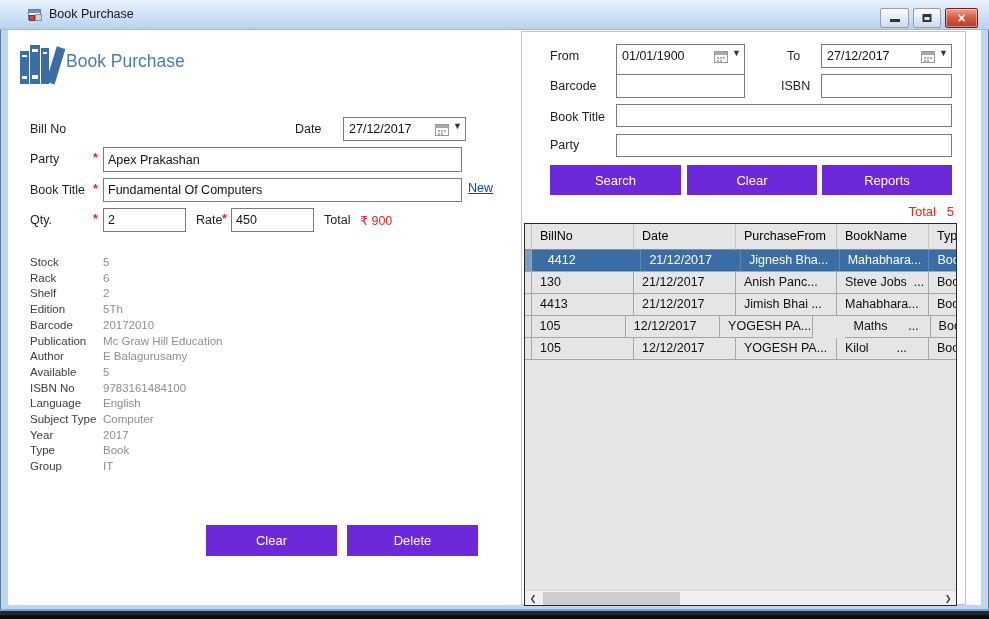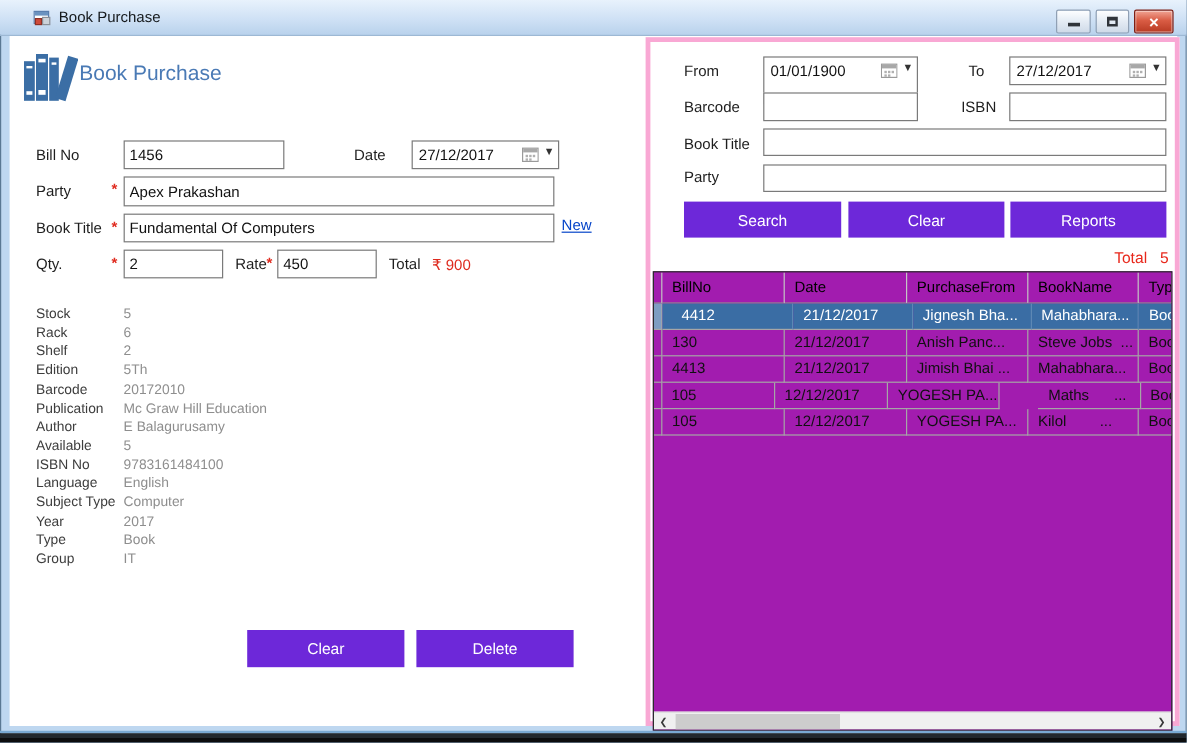--- a/index.html
+++ b/index.html
@@ -35,24 +35,24 @@
   .redtxt{position:absolute;font-size:12.5px;color:#de2a1e;}
   .flatbtn{position:absolute;background:#6d28d9;border:none;color:#fff;font-size:13px;
       font-family:"Liberation Sans","DejaVu Sans",sans-serif;cursor:pointer;}
   .flatbtn.focused::after{content:"";position:absolute;left:3px;right:3px;top:3px;bottom:3px;border:1px solid #c6d6e8;}
   
   #details-list{position:absolute;left:22px;top:226px;width:420px;height:225px;}
   .detail-row{position:absolute;left:0;height:15px;font-size:11.5px;white-space:nowrap;}
   .detail-row .dl{position:absolute;left:0;color:#3d3d3d;}
   .detail-row .dv{position:absolute;left:73px;color:#8e8e8e;}
   
-  .rpanel{position:absolute;left:530px;top:1px;width:445px;height:574px;border:4px solid #f9a8d4;background:#fff;}
+  .rpanel{position:absolute;left:513px;top:1px;width:445px;height:574px;border:1px solid #f9a8d4;background:#fff;}
   .rtotal{position:absolute;left:330px;top:172px;width:102px;text-align:right;font-size:13px;color:#e8281c;white-space:pre;}
   
-  .grid{position:absolute;left:2px;top:191px;width:433px;height:383px;border:1px solid #2b2b2b;background:#a21caf;overflow:hidden;}
+  .grid{position:absolute;left:2px;top:191px;width:433px;height:383px;border:1px solid #2b2b2b;background:#e5e5e5;overflow:hidden;}
   .g-head{position:absolute;left:0;top:0;height:26px;display:flex;width:432px;}
   .g-hcell{height:26px;line-height:25px;font-size:12.5px;color:#000;padding-left:8px;
       border-right:1px solid #c4c4c4;border-bottom:1px solid #8f8f8f;overflow:hidden;white-space:nowrap;}
   .g-hcorner{border-right:1px solid #c4c4c4;border-bottom:1px solid #8f8f8f;}
   .g-body{position:absolute;left:0;top:26px;width:432px;}
   .g-row{display:flex;height:22px;}
   .g-cell{height:22px;line-height:21px;font-size:12.5px;color:#101010;padding-left:8px;
       border-right:1px solid #a6a6a6;border-bottom:1px solid #a6a6a6;overflow:hidden;white-space:pre;}
   .g-strip{border-right:1px solid #a6a6a6;border-bottom:1px solid #a6a6a6;}
   .g-row.sel .g-cell{background:#3a6da4;color:#fff;border-right-color:#5d88b4;}
@@ -101,21 +101,20 @@
         <rect x="5" y="36" width="5" height="3" fill="#fff"></rect>
         <rect x="15" y="9" width="6" height="3" fill="#fff"></rect>
         <rect x="15" y="35" width="6" height="4" fill="#fff"></rect>
         <rect x="26" y="12" width="4" height="2" fill="#fff"></rect>
         <rect x="5" y="15" width="5" height="2" fill="#fff"></rect>
       </svg>
     </span>
     <span class="page-title" style="left:58px;top:21px;">Book Purchase</span>
 
     <span class="lbl" style="left:22px;top:92px;">Bill No</span>
-    <input class="tb" style="left: 95px; top: 87px; width: 134px; height: 24px;" value="1456">
     <span class="lbl" style="left:287px;top:92px;">Date</span>
     <div class="dtp" style="left:335px;top:87px;width:123px;height:24px;">
       <span class="val">27/12/2017</span>
       <span class="cal">
         <svg width="14" height="13">
             <rect x="0.5" y="1.5" width="13" height="11" fill="#fff" stroke="#9a9a9a"></rect>
             <rect x="1" y="2" width="12" height="3" fill="#a8a8a8"></rect>
             <rect x="3" y="7" width="2" height="2" fill="#b0b0b0"></rect>
             <rect x="6" y="7" width="2" height="2" fill="#b0b0b0"></rect>
             <rect x="9" y="7" width="2" height="2" fill="#b0b0b0"></rect>

